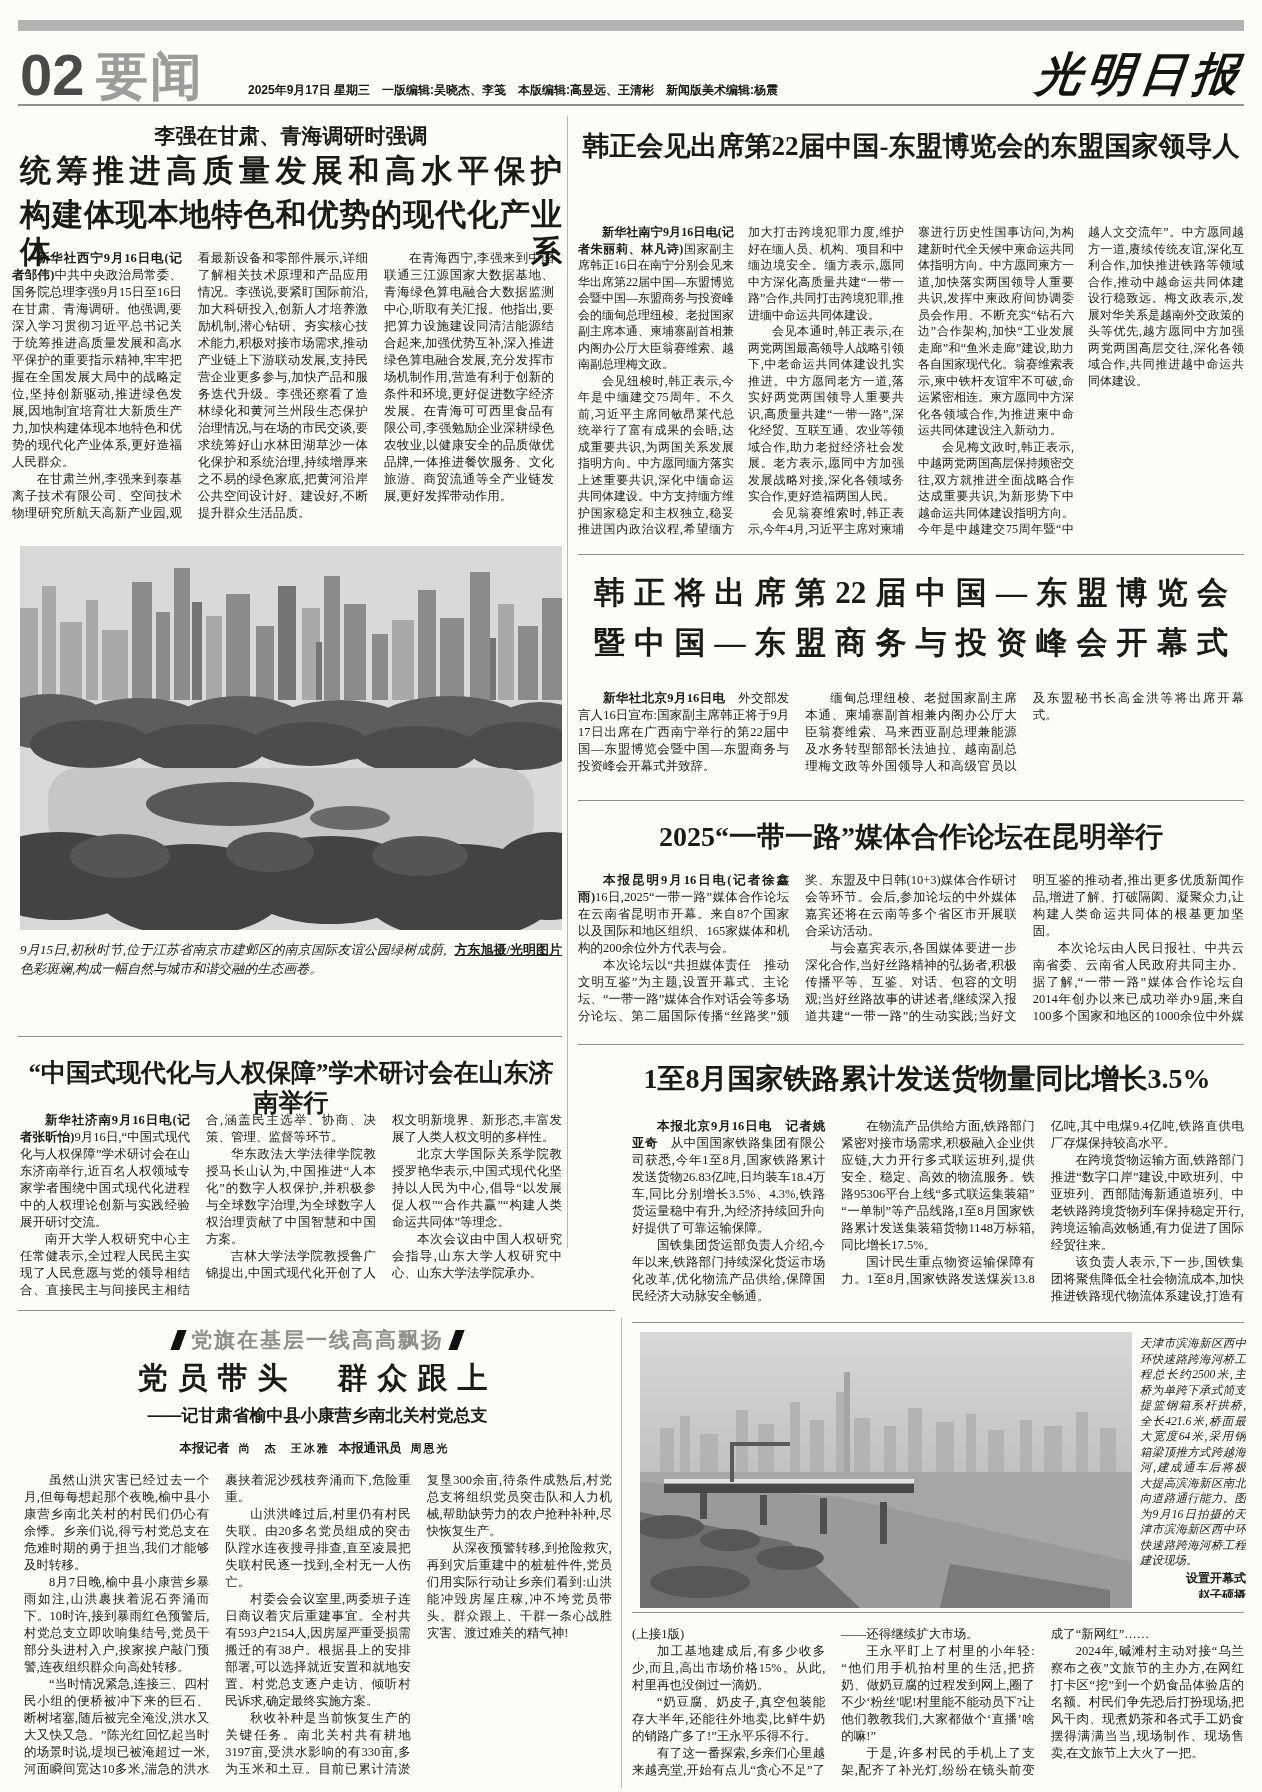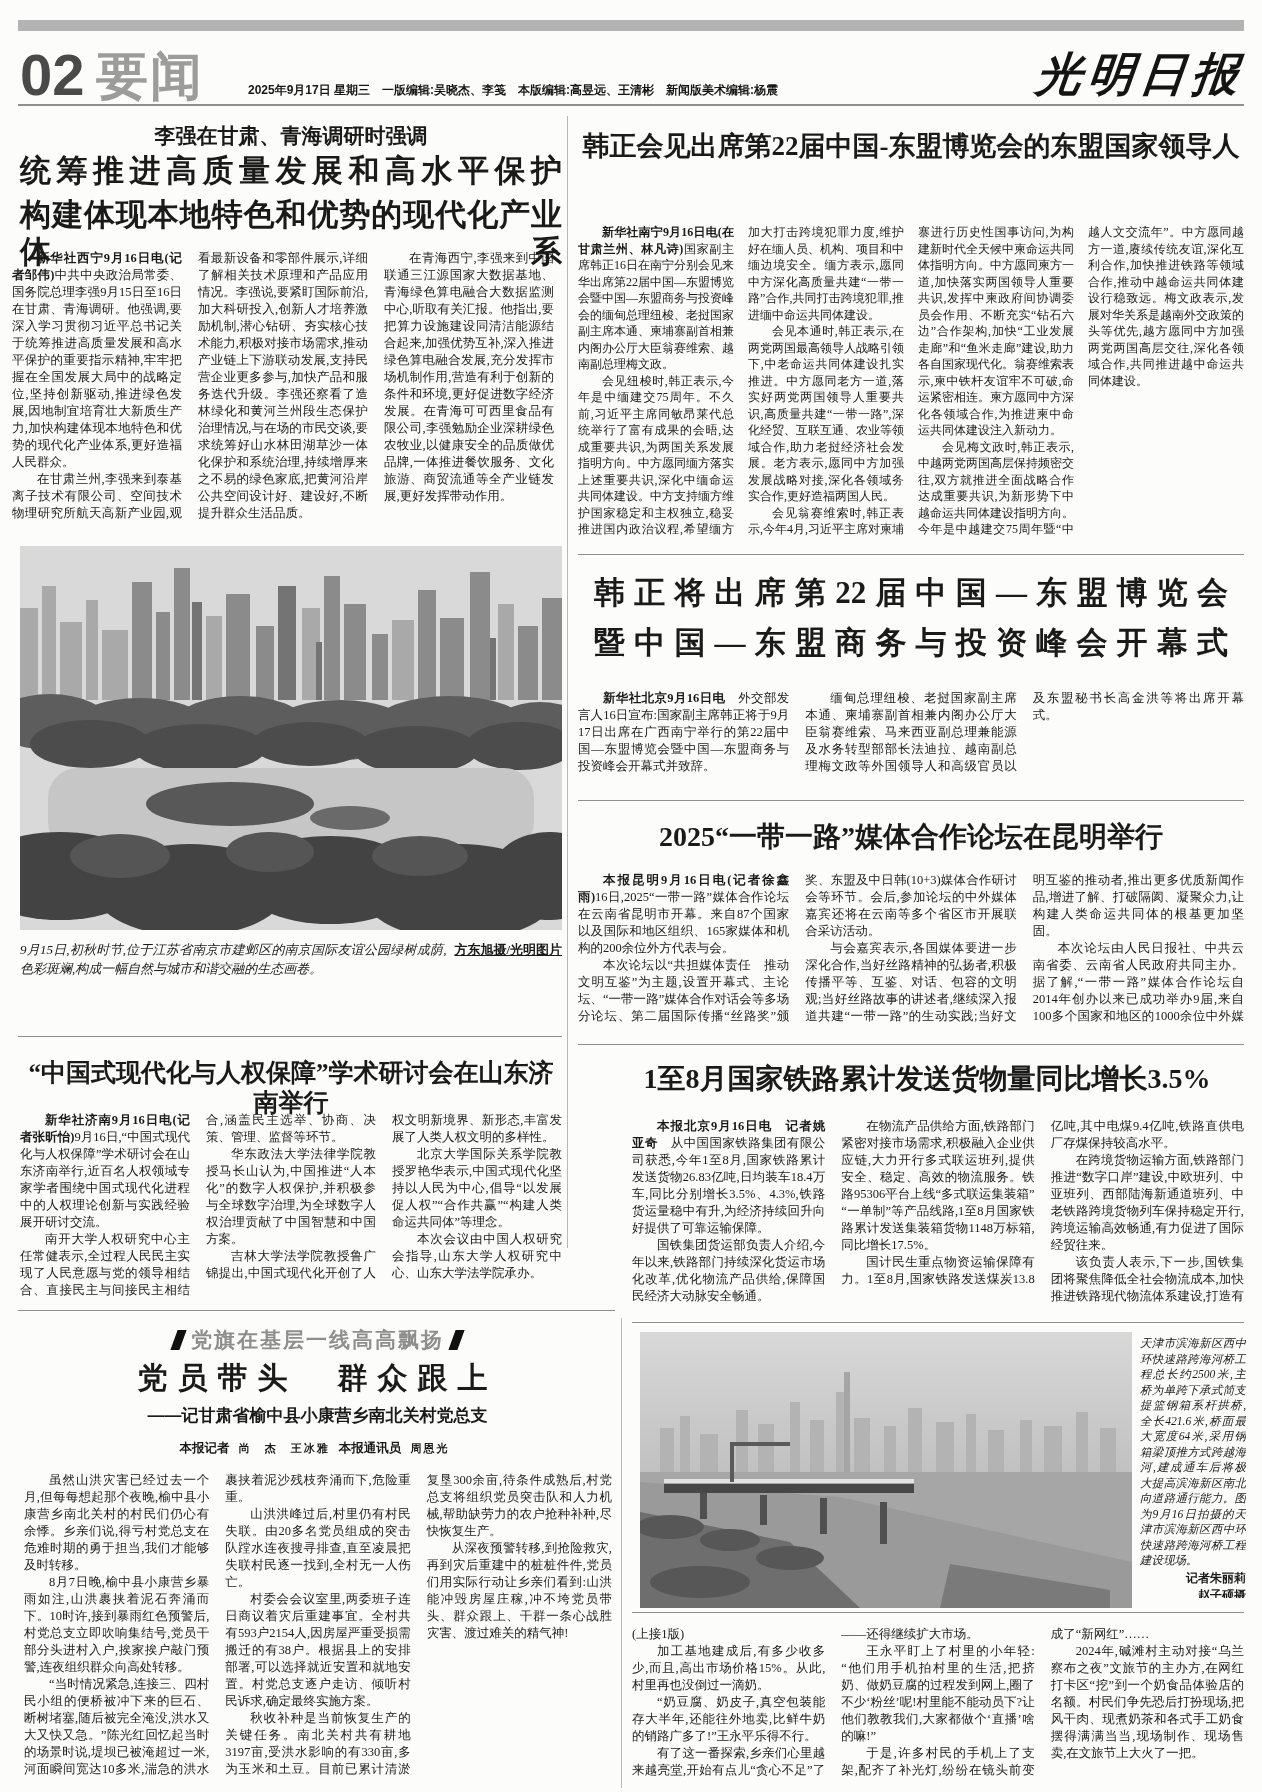--- a/index.html
+++ b/index.html
@@ -168,21 +168,21 @@
       <p>8月7日晚,榆中县小康营乡暴雨如注,山洪裹挟着泥石奔涌而下。10时许,接到暴雨红色预警后,村党总支立即吹响集结号,党员干部分头进村入户,挨家挨户敲门预警,连夜组织群众向高处转移。</p>
       <p>“当时情况紧急,连接三、四村民小组的便桥被冲下来的巨石、断树堵塞,随后被完全淹没,洪水又大又快又急。”陈光红回忆起当时的场景时说,堤坝已被淹超过一米,河面瞬间宽达10多米,湍急的洪水裹挟着泥沙残枝奔涌而下,危险重重。</p>
       <p>山洪洪峰过后,村里仍有村民失联。由20多名党员组成的突击队蹚水连夜搜寻排查,直至凌晨把失联村民逐一找到,全村无一人伤亡。</p>
       <p>村委会会议室里,两委班子连日商议着灾后重建事宜。全村共有593户2154人,因房屋严重受损需搬迁的有38户。根据县上的安排部署,可以选择就近安置和就地安置。村党总支逐户走访、倾听村民诉求,确定最终实施方案。</p>
       <p>秋收补种是当前恢复生产的关键任务。南北关村共有耕地3197亩,受洪水影响的有330亩,多为玉米和土豆。目前已累计清淤复垦300余亩,待条件成熟后,村党总支将组织党员突击队和人力机械,帮助缺劳力的农户抢种补种,尽快恢复生产。</p>
       <p>从深夜预警转移,到抢险救灾,再到灾后重建中的桩桩件件,党员们用实际行动让乡亲们看到:山洪能冲毁房屋庄稼,冲不垮党员带头、群众跟上、干群一条心战胜灾害、渡过难关的精气神!</p>
     </div>
 
   <div class="abs headline-serif" style="left:578px;top:130px;width:666px;font-size:27px;">韩正会见出席第22届中国-东盟博览会的东盟国家领导人</div>
   <div class="abs body-cols cols4" style="left:578px;top:224px;width:666px;height:320px;">
-      <p><b>新华社南宁9月16日电(在甘肃兰州、林凡诗)</b>国家副主席韩正16日在南宁分别会见来华出席第22届中国—东盟博览会暨中国—东盟商务与投资峰会的缅甸总理纽梭、老挝国家副主席本通、柬埔寨副首相兼内阁办公厅大臣翁赛维索、越南副总理梅文政。</p>
+      <p><b>新华社南宁9月16日电(记者朱丽莉、林凡诗)</b>国家副主席韩正16日在南宁分别会见来华出席第22届中国—东盟博览会暨中国—东盟商务与投资峰会的缅甸总理纽梭、老挝国家副主席本通、柬埔寨副首相兼内阁办公厅大臣翁赛维索、越南副总理梅文政。</p>
       <p>会见纽梭时,韩正表示,今年是中缅建交75周年。不久前,习近平主席同敏昂莱代总统举行了富有成果的会晤,达成重要共识,为两国关系发展指明方向。中方愿同缅方落实上述重要共识,深化中缅命运共同体建设。中方支持缅方维护国家稳定和主权独立,稳妥推进国内政治议程,希望缅方加大打击跨境犯罪力度,维护好在缅人员、机构、项目和中缅边境安全。缅方表示,愿同中方深化高质量共建“一带一路”合作,共同打击跨境犯罪,推进缅中命运共同体建设。</p>
       <p>会见本通时,韩正表示,在两党两国最高领导人战略引领下,中老命运共同体建设扎实推进。中方愿同老方一道,落实好两党两国领导人重要共识,高质量共建“一带一路”,深化经贸、互联互通、农业等领域合作,助力老挝经济社会发展。老方表示,愿同中方加强发展战略对接,深化各领域务实合作,更好造福两国人民。</p>
       <p>会见翁赛维索时,韩正表示,今年4月,习近平主席对柬埔寨进行历史性国事访问,为构建新时代全天候中柬命运共同体指明方向。中方愿同柬方一道,加快落实两国领导人重要共识,发挥中柬政府间协调委员会作用、不断充实“钻石六边”合作架构,加快“工业发展走廊”和“鱼米走廊”建设,助力各自国家现代化。翁赛维索表示,柬中铁杆友谊牢不可破,命运紧密相连。柬方愿同中方深化各领域合作,为推进柬中命运共同体建设注入新动力。</p>
       <p>会见梅文政时,韩正表示,中越两党两国高层保持频密交往,双方就推进全面战略合作达成重要共识,为新形势下中越命运共同体建设指明方向。今年是中越建交75周年暨“中越人文交流年”。中方愿同越方一道,赓续传统友谊,深化互利合作,加快推进铁路等领域合作,推动中越命运共同体建设行稳致远。梅文政表示,发展对华关系是越南外交政策的头等优先,越方愿同中方加强两党两国高层交往,深化各领域合作,共同推进越中命运共同体建设。</p>
     </div>
 
   <div class="abs rule-h" style="left:578px;top:554px;width:666px;"></div>
 
   <div class="abs headline-serif spread" style="left:594px;top:574px;width:634px;font-size:31px;">韩正将出席第22届中国—东盟博览会</div>
   <div class="abs headline-serif spread" style="left:594px;top:624px;width:634px;font-size:31px;">暨中国—东盟商务与投资峰会开幕式</div>
@@ -259,21 +259,21 @@
       <rect x="60" y="161" width="7" height="26"></rect>
         <rect x="120" y="163" width="7" height="30"></rect>
         <rect x="180" y="166" width="7" height="36"></rect>
         <rect x="240" y="170" width="7" height="42"></rect>
     </g>
     <path d="M92,150 L92,112 L150,112" stroke="#5a5a5a" stroke-width="4" fill="none"></path>
     <path d="M310,232 L470,258 L470,276 L300,276 Z" fill="#7a7a7a"></path>
   </svg>
   <div class="abs caption-side" style="left:1140px;top:1336px;width:106px;height:262px;">
     <span>天津市滨海新区西中环快速路跨海河桥工程总长约2500米,主桥为单跨下承式简支提篮钢箱系杆拱桥,全长421.6米,桥面最大宽度64米,采用钢箱梁顶推方式跨越海河,建成通车后将极大提高滨海新区南北向道路通行能力。图为9月16日拍摄的天津市滨海新区西中环快速路跨海河桥工程建设现场。</span>
-    <span class="credit-line">记者朱丽莉</span>
+    <span class="credit-line">设置开幕式</span>
     <span class="credit-line">赵子硕摄</span>
   </div>
 
   <div class="abs rule-h" style="left:632px;top:1612px;width:612px;"></div>
 
   <div class="abs body-cols cols3" style="left:632px;top:1626px;width:612px;height:160px;">
       <p class="noindent">(上接1版)</p>
       <p>加工基地建成后,有多少收多少,而且,高出市场价格15%。从此,村里再也没倒过一滴奶。</p>
       <p>“奶豆腐、奶皮子,真空包装能存大半年,还能往外地卖,比鲜牛奶的销路广多了!”王永平乐得不行。</p>
       <p>有了这一番探索,乡亲们心里越来越亮堂,开始有点儿“贪心不足”了——还得继续扩大市场。</p>

